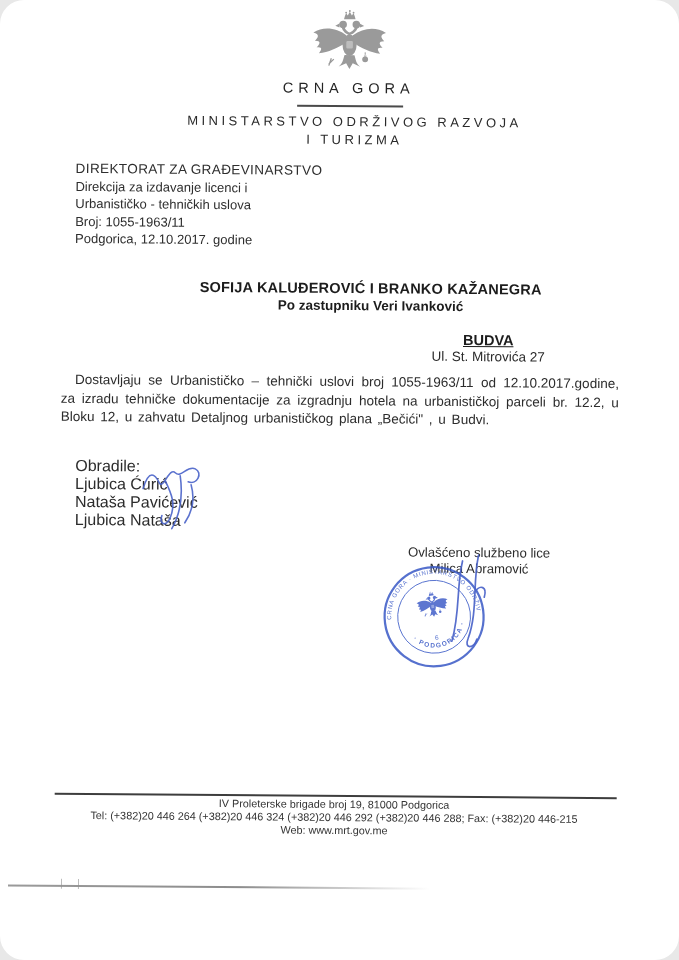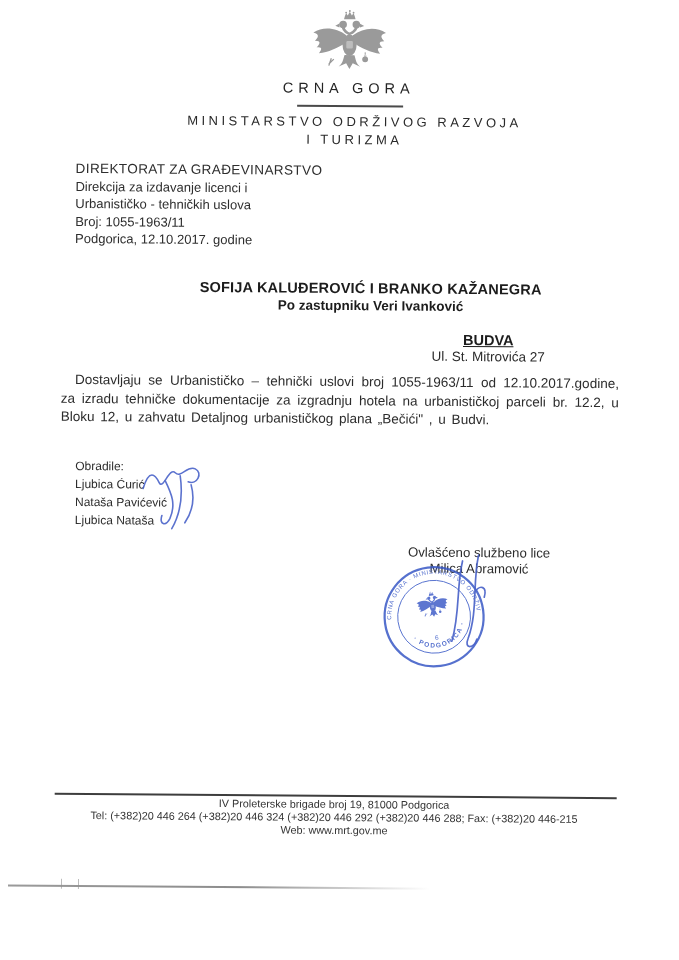--- a/index.html
+++ b/index.html
@@ -1,19 +1,20 @@
 <!DOCTYPE html>
 <html lang="sr"><head>
 <meta charset="utf-8">
 <style>
   html,body{margin:0;padding:0;background:#e8e8e8;}
   #doc{
     position:relative;width:679px;height:960px;background:#ffffff;
     overflow:hidden;font-family:"Liberation Sans",sans-serif;color:#2b2b2b;
     margin:0 auto;
+    border-radius:24px;
   }
   .rot{position:absolute;inset:0;transform:rotate(0.45deg);transform-origin:340px 120px;}
   .abs{position:absolute;}
   
   .coat{left:306px;top:8px;width:86px;height:66px;color:#9a9a9a;}
   .country{left:0;right:0;top:80px;text-align:center;padding-left:18px;
     font-size:14.5px;letter-spacing:5px;color:#252525;font-weight:500;}
   .hr-head{left:297px;top:105px;width:106px;border-top:2px solid #4a4a4a;}
   .ministry1{left:0;right:0;top:114px;text-align:center;padding-left:30px;
     font-size:13px;letter-spacing:3.5px;color:#2a2a2a;}
@@ -26,21 +27,21 @@
   .recip{left:95px;right:30px;top:280px;text-align:center;}
   .recip .names{font-weight:bold;font-size:14.5px;color:#1c1c1c;letter-spacing:0.2px;}
   .recip .via{font-weight:bold;font-size:13.5px;color:#1c1c1c;margin-top:2px;}
   .city-block{left:400px;top:331px;width:180px;text-align:center;}
   .city-block .city{font-weight:bold;font-size:14.5px;text-decoration:underline;color:#1c1c1c;}
   .city-block .addr{font-size:13.5px;margin-top:1px;color:#2b2b2b;}
   
   .bodytxt{left:63px;right:58px;top:373px;font-size:13.5px;line-height:18.5px;
     text-align:justify;text-indent:14px;color:#2c2c2c;word-spacing:2px;}
   
-  .prep{left:78px;top:459px;font-size:12px;line-height:18px;color:#2c2c2c;}
+  .prep{left:78px;top:459px;font-size:16px;line-height:18px;color:#2c2c2c;}
   .sig1{left:138px;top:460px;width:95px;height:78px;pointer-events:none;}
   
   .auth{left:385px;top:544px;width:195px;text-align:center;font-size:13.2px;color:#2c2c2c;}
   .auth .name{margin-top:1px;}
   .stamp{left:382px;top:560px;width:112px;height:112px;opacity:0.82;}
   .sig2{left:448px;top:550px;width:62px;height:102px;}
   
   .f-rule{left:60px;right:57px;top:795px;border-top:2px solid #3d3d3d;}
   .f1{left:40px;right:40px;top:798px;text-align:center;font-size:10.8px;color:#333;}
   .f2{left:20px;right:20px;top:811px;text-align:center;font-size:10.8px;color:#333;}

